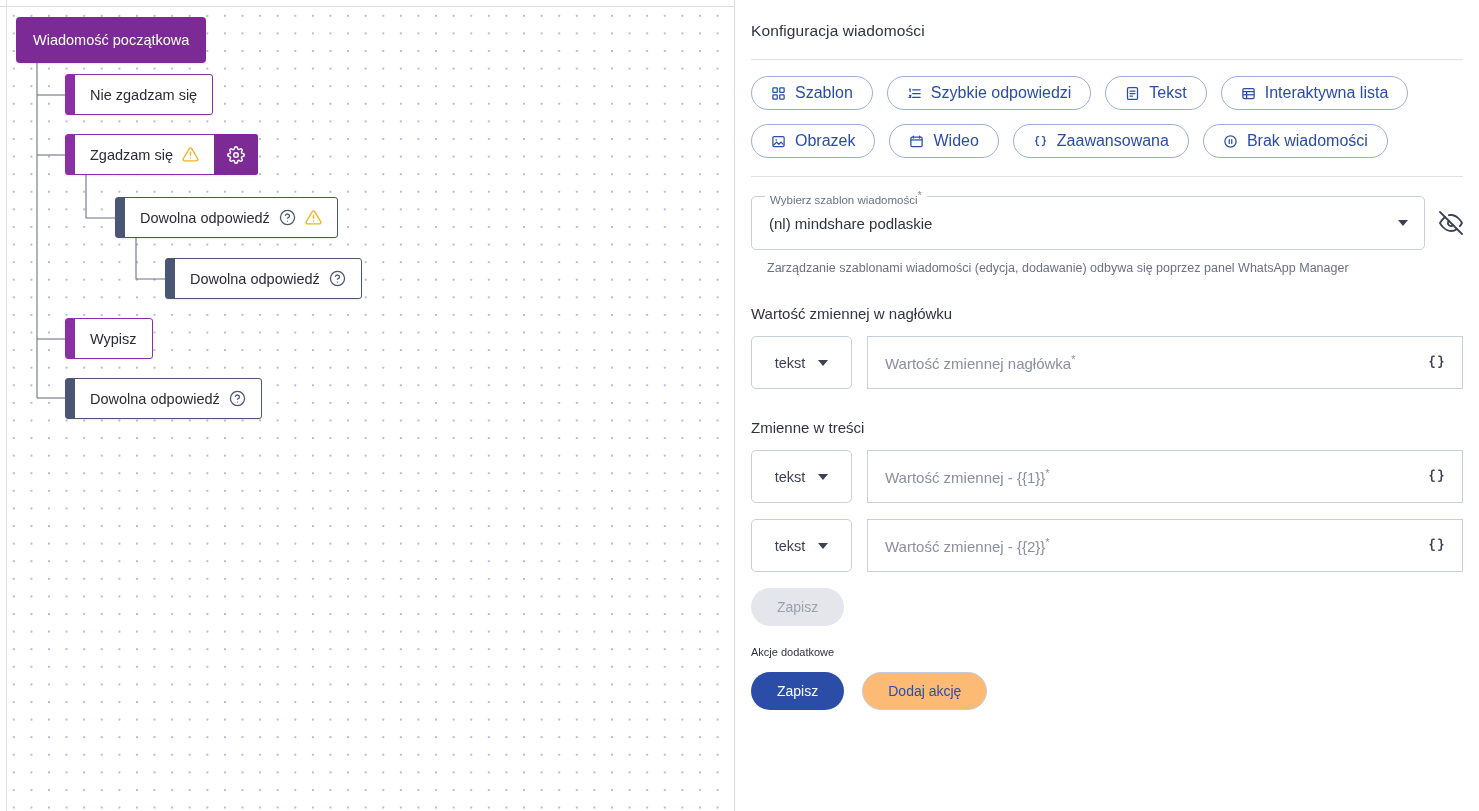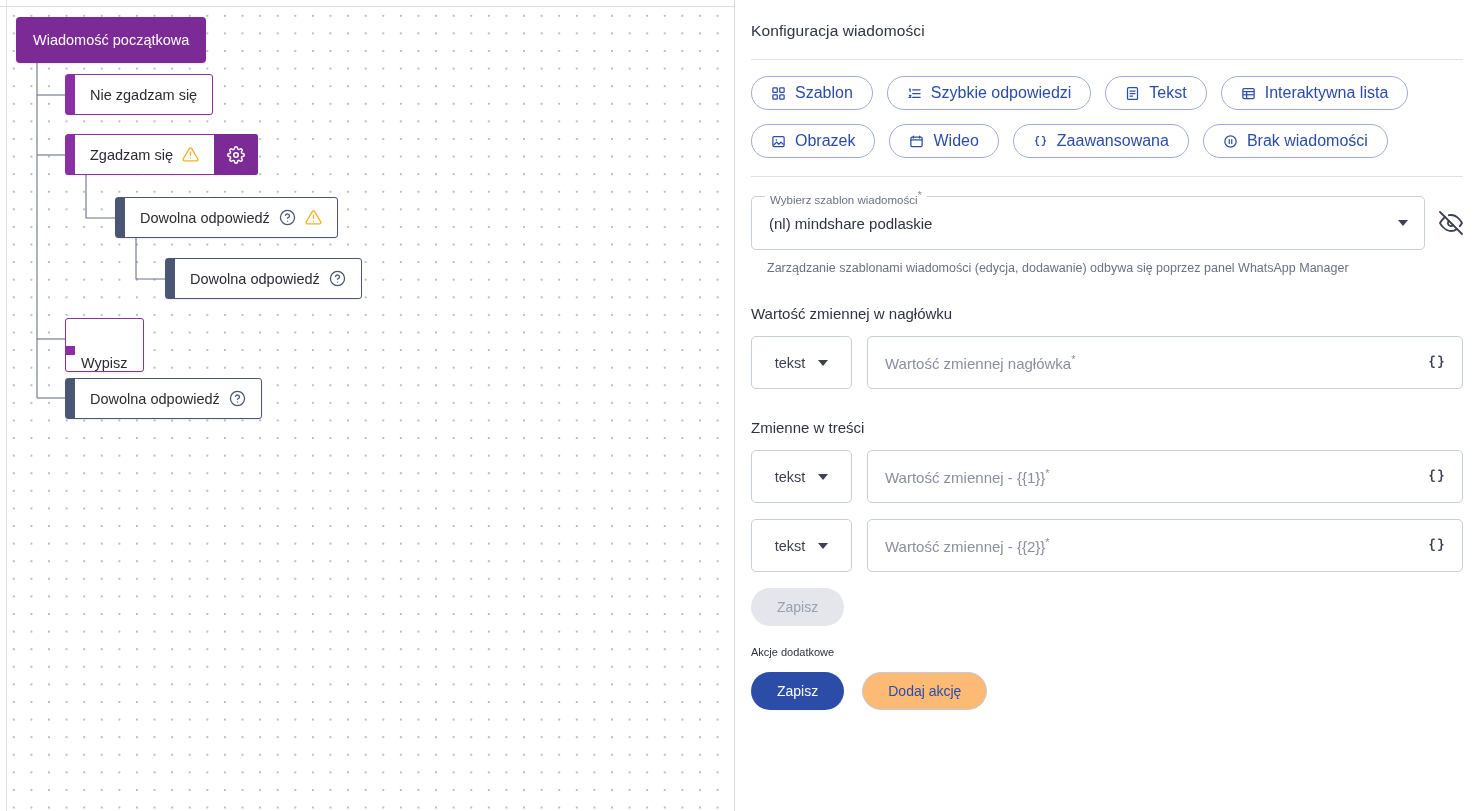--- a/index.html
+++ b/index.html
@@ -149,21 +149,21 @@
   .var-row { display: flex; gap: 15px; margin-bottom: 16px; }
   .type-select {
     width: 101px; height: 53px;
     border: 1px solid #c9cedd; border-radius: 5px;
     display: flex; align-items: center; justify-content: center; gap: 13px;
     font-size: 14.5px; color: #3c4152;
     cursor: pointer;
   }
   .text-input {
     flex: 1; height: 53px;
-    border: 1px solid #c9cedd; border-radius: 5px;
+    border: 1px solid #c9cedd; border-radius: 0;
     display: flex; align-items: center;
     padding: 0 16px 0 17px;
   }
   .text-input .ph { flex: 1; font-size: 15px; color: #8a8f9f; }
   .req { color: #8a8f9f; font-size: 11px; vertical-align: super; }
 
   .btn {
     display: inline-flex; align-items: center; justify-content: center;
     height: 38px; padding: 0 25px;
     border-radius: 20px; font-size: 14px; cursor: pointer;
@@ -267,21 +267,21 @@
         <span class="ico">
           <svg width="17" height="17" viewBox="0 0 24 24" fill="none" stroke="#4b5675" stroke-width="1.8" stroke-linecap="round" stroke-linejoin="round">
             <circle cx="12" cy="12" r="10"></circle>
             <path d="M9.1 9a3 3 0 0 1 5.8 1c0 2-3 3-3 3"></path>
               <line x1="12" y1="17" x2="12.01" y2="17"></line>
           </svg>
         </span>
       </div>
     </div>
 
-    <div class="node purple" style="left:65px; top:318px; height:54px;flex-direction:column;">
+    <div class="node purple" style="left:65px; top:318px; height:41px;">
       <div class="accent"></div>
       <div class="body">
         <span>Wypisz</span>
       </div>
     </div>
 
     <div class="node slate" style="left:65px; top:378px; height:41px;">
       <div class="accent"></div>
       <div class="body">
         <span>Dowolna odpowiedź</span>

